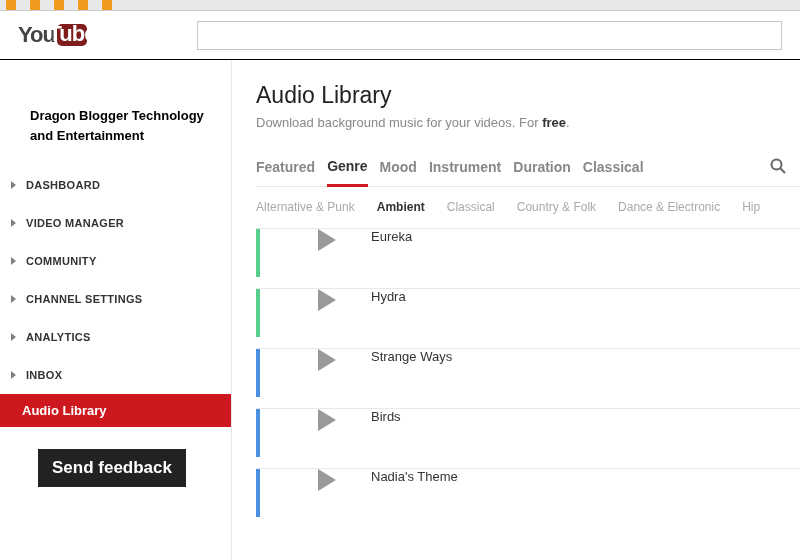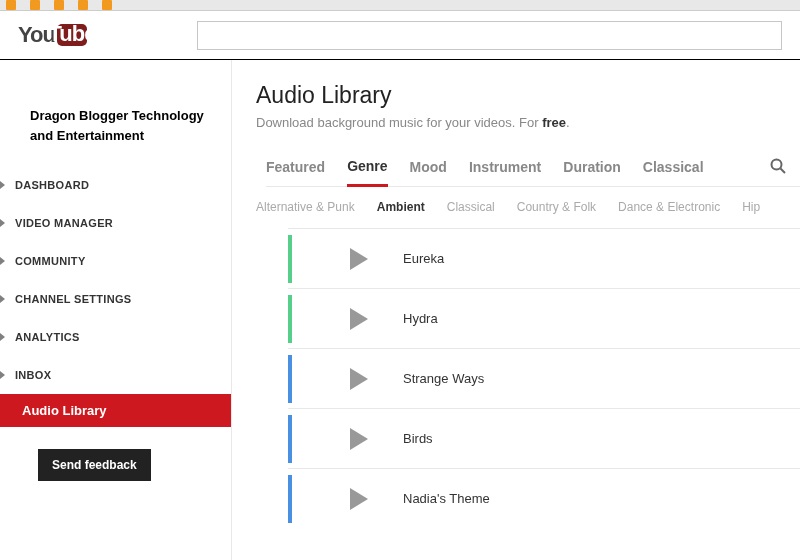--- a/index.html
+++ b/index.html
@@ -33,51 +33,51 @@
       width: 30px; height: 22px; background: #7f1d1d; border-radius: 5px;
       display: flex; align-items: center; justify-content: center;
     }
     .play-badge span { font-size: 22px; font-weight: bold; color: #fff; letter-spacing: -1px; margin-top:-2px;}
     .search-box { flex: 1; height: 29px; border: 1px solid #c6c6c6; background: #fff; }
     
     .layout { display: flex; height: calc(100% - 60px); }
     .sidebar { width: 232px; border-right: 1px solid #e8e8e8; padding-top: 18px; }
     .channel-name { padding: 0 18px 20px 30px; font-size: 13px; font-weight: bold; line-height: 1.55; margin-top: 28px; }
     
-    .nav-item { height: 38px; display: flex; align-items: center; font-size: 11px; font-weight: bold; color: #333; cursor: pointer; letter-spacing: 0.3px; }
+    .nav-item { height: 38px; display: flex; align-items: center; padding-left: 11px; font-size: 11px; font-weight: bold; color: #333; cursor: pointer; letter-spacing: 0.3px; }
     .nav-arrow { width: 0; height: 0; border-top: 4px solid transparent; border-bottom: 4px solid transparent; border-left: 5px solid #808080; margin-right: 10px; }
     .nav-arrow.down { border-left: 4px solid transparent; border-right: 4px solid transparent; border-top: 5px solid #808080; border-bottom: none; margin-top: 2px; }
     
     .nav-sub-active {
       background: #cc181e; color: #fff;
       height: 33px; display: flex; align-items: center;
       padding-left: 22px; font-size: 13px; font-weight: bold;
     }
     
     .feedback-btn {
-      background: #222; color: #fff; font-size: 12px; font-weight: bold;
+      background: #222; color: #fff; font-size: 17px; font-weight: bold;
       padding: 9px 14px; display: inline-block; margin: 22px 0 0 38px;
       cursor: pointer;
     }
     
     .main { flex: 1; padding: 22px 0 0 24px; }
     .page-title { font-size: 23px; color: #222; font-weight: normal; margin-bottom: 6px; }
     .page-sub { font-size: 13px; color: #888; margin-bottom: 28px; }
     .page-sub strong { color: #333; }
     
-    .tabs { display: flex; gap: 22px; border-bottom: 1px solid #e8e8e8; align-items: center; margin-left: 10px; }
+    .tabs { display: flex; gap: 12px; border-bottom: 1px solid #e8e8e8; align-items: center; }
     .tab { font-size: 14px; color: #888; padding-bottom: 10px; cursor: pointer; font-weight: bold; }
     .tab.active { color: #333; border-bottom: 3px solid #cc181e; margin-bottom: -1px; }
     .search-icon { margin-left: auto; margin-right: 14px; color: #888; font-size: 16px; padding-bottom: 8px; cursor: pointer; }
     
     .genres { display: flex; gap: 22px; padding: 13px 0 14px 0; }
     .genre { font-size: 12px; color: #aaa; cursor: pointer; }
     .genre.active { color: #333; font-weight: bold; }
     
-    .track { display: flex; align-items: center; height: 60px; border-top: 1px solid #e8e8e8; margin-left: 32px; }
+    .track { display: flex; height: 60px; border-top: 1px solid #e8e8e8; }
     .track-bar { width: 4px; height: 48px; margin-right: 58px; }
     .bar-green { background: #55cf8a; }
     .bar-blue { background: #4a90e2; }
     .play-tri { width: 0; height: 0; border-top: 11px solid transparent; border-bottom: 11px solid transparent; border-left: 18px solid #999; cursor: pointer; margin-right: 35px; }
     .track-name { font-size: 13px; color: #333; }
   </style>
 </head>
 <body>
 
 <div class="bookmark-bar">

